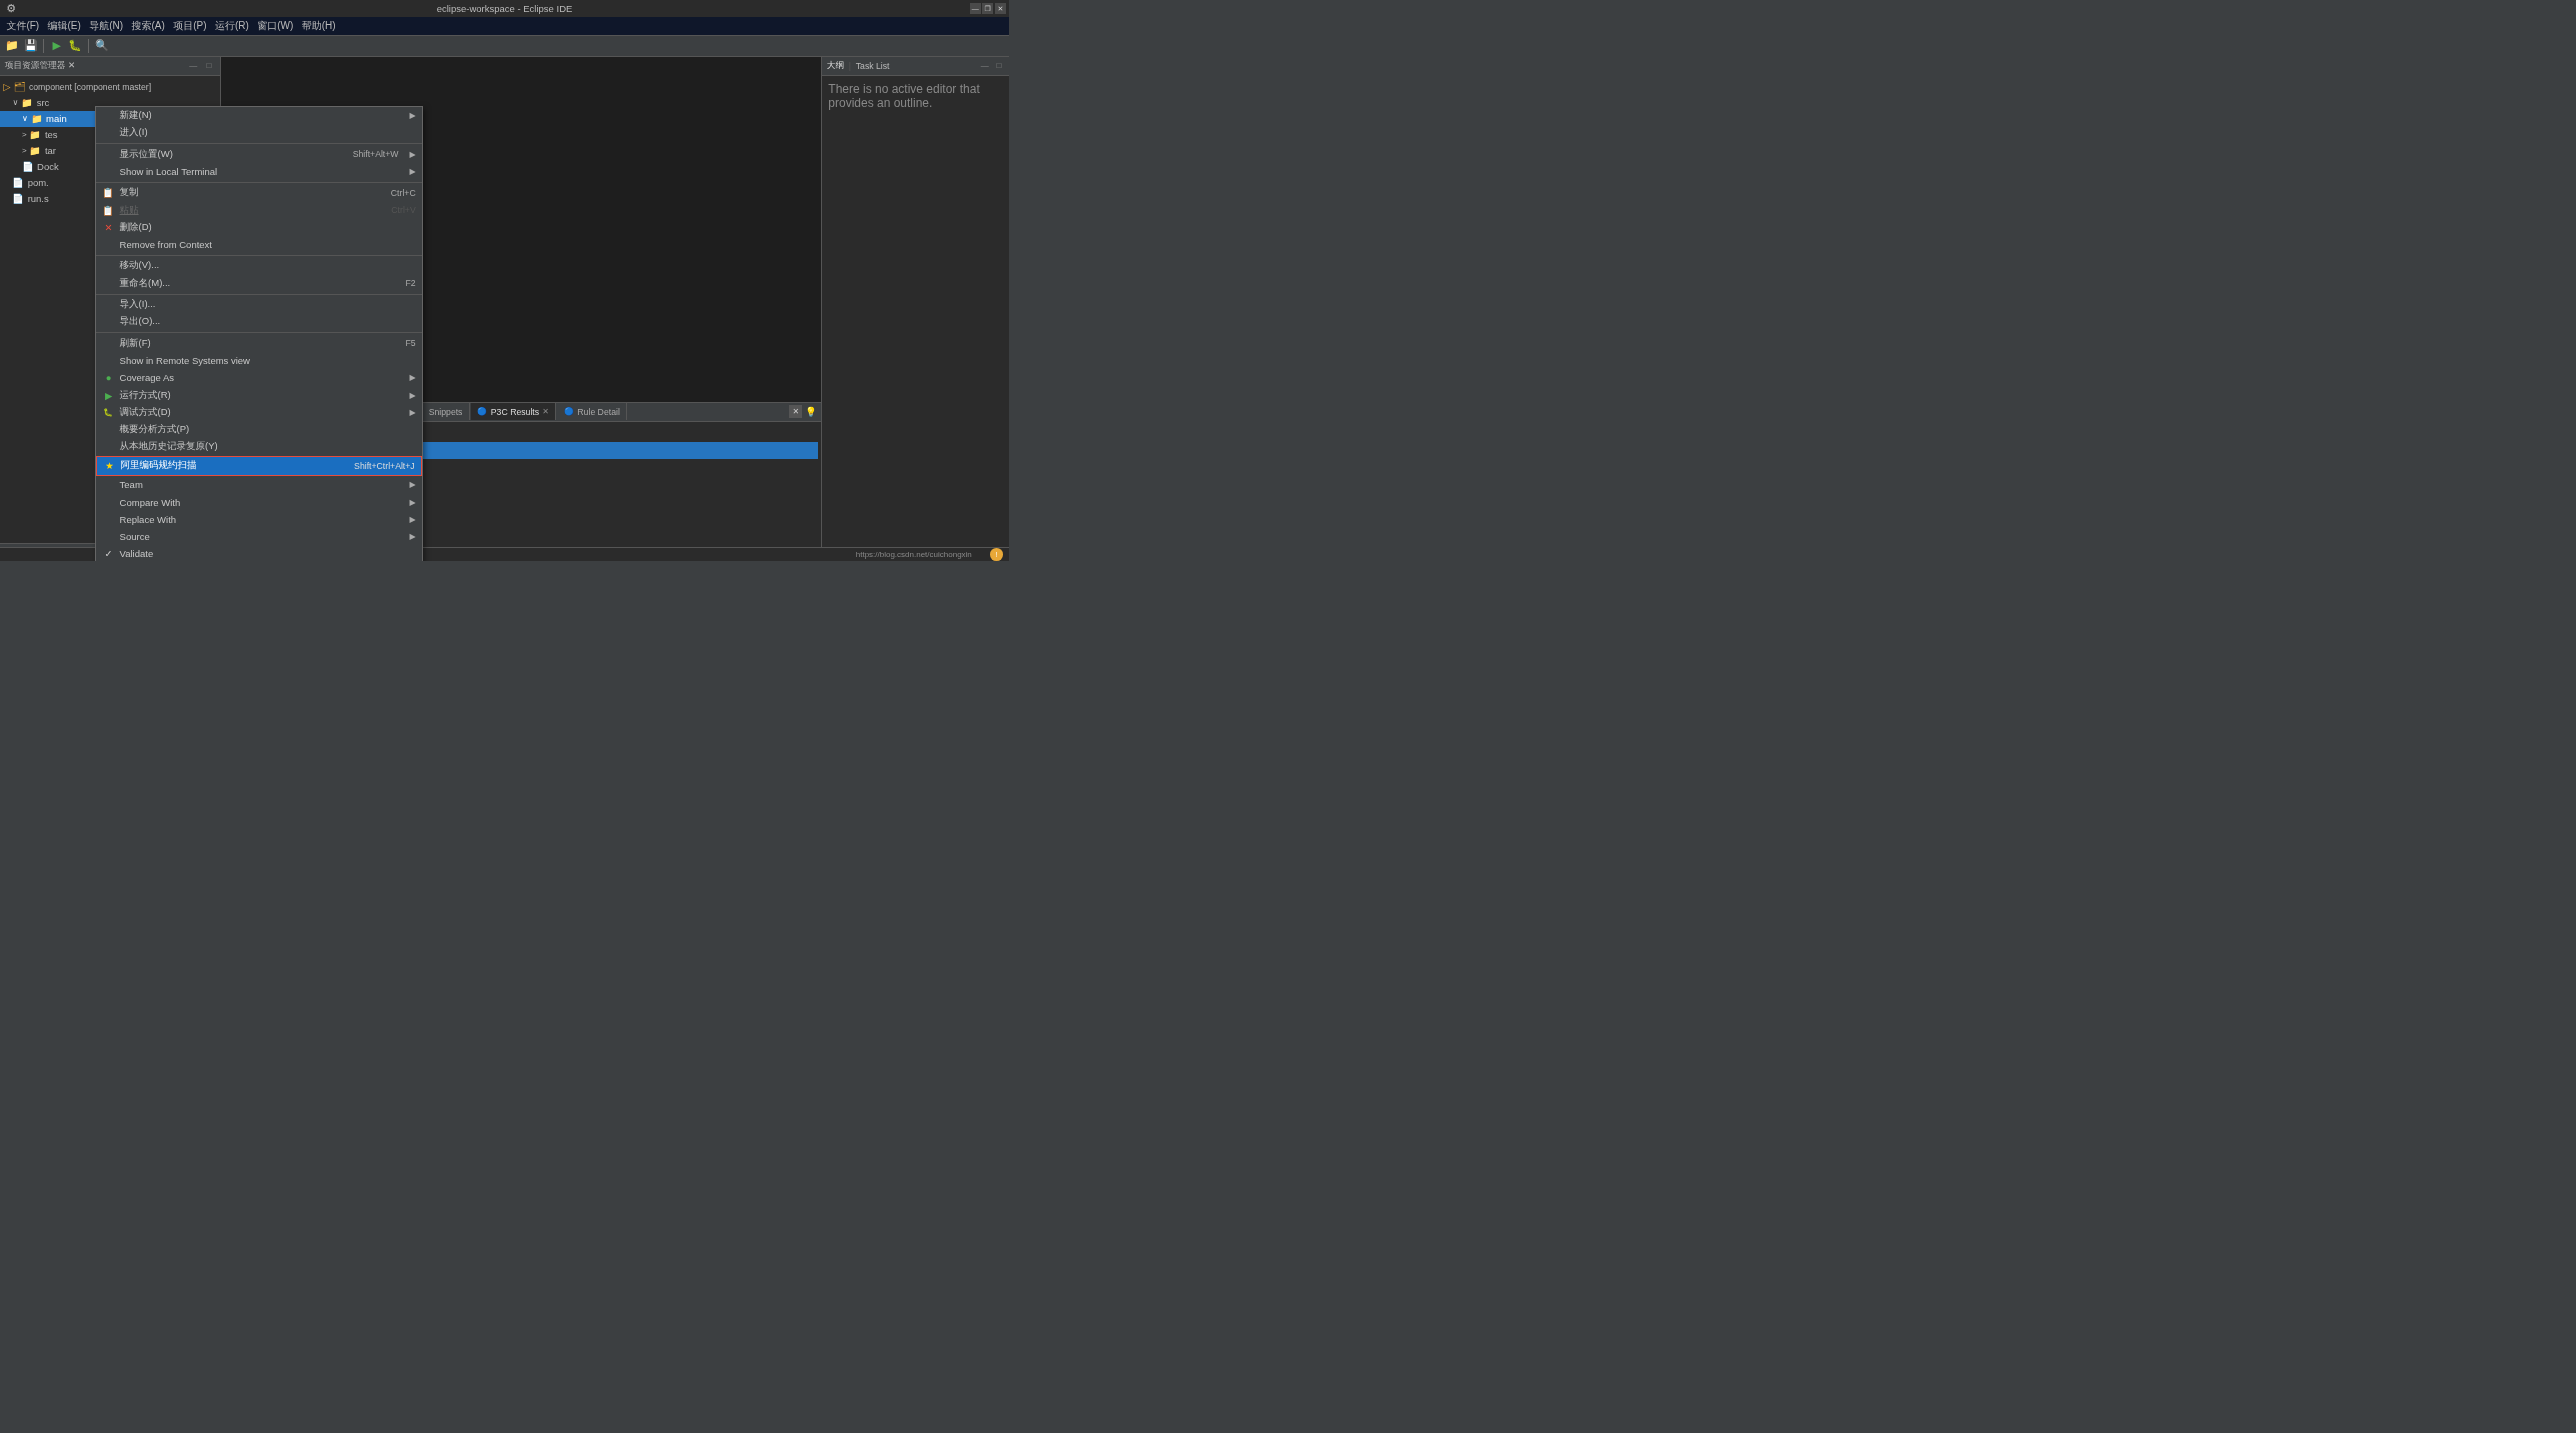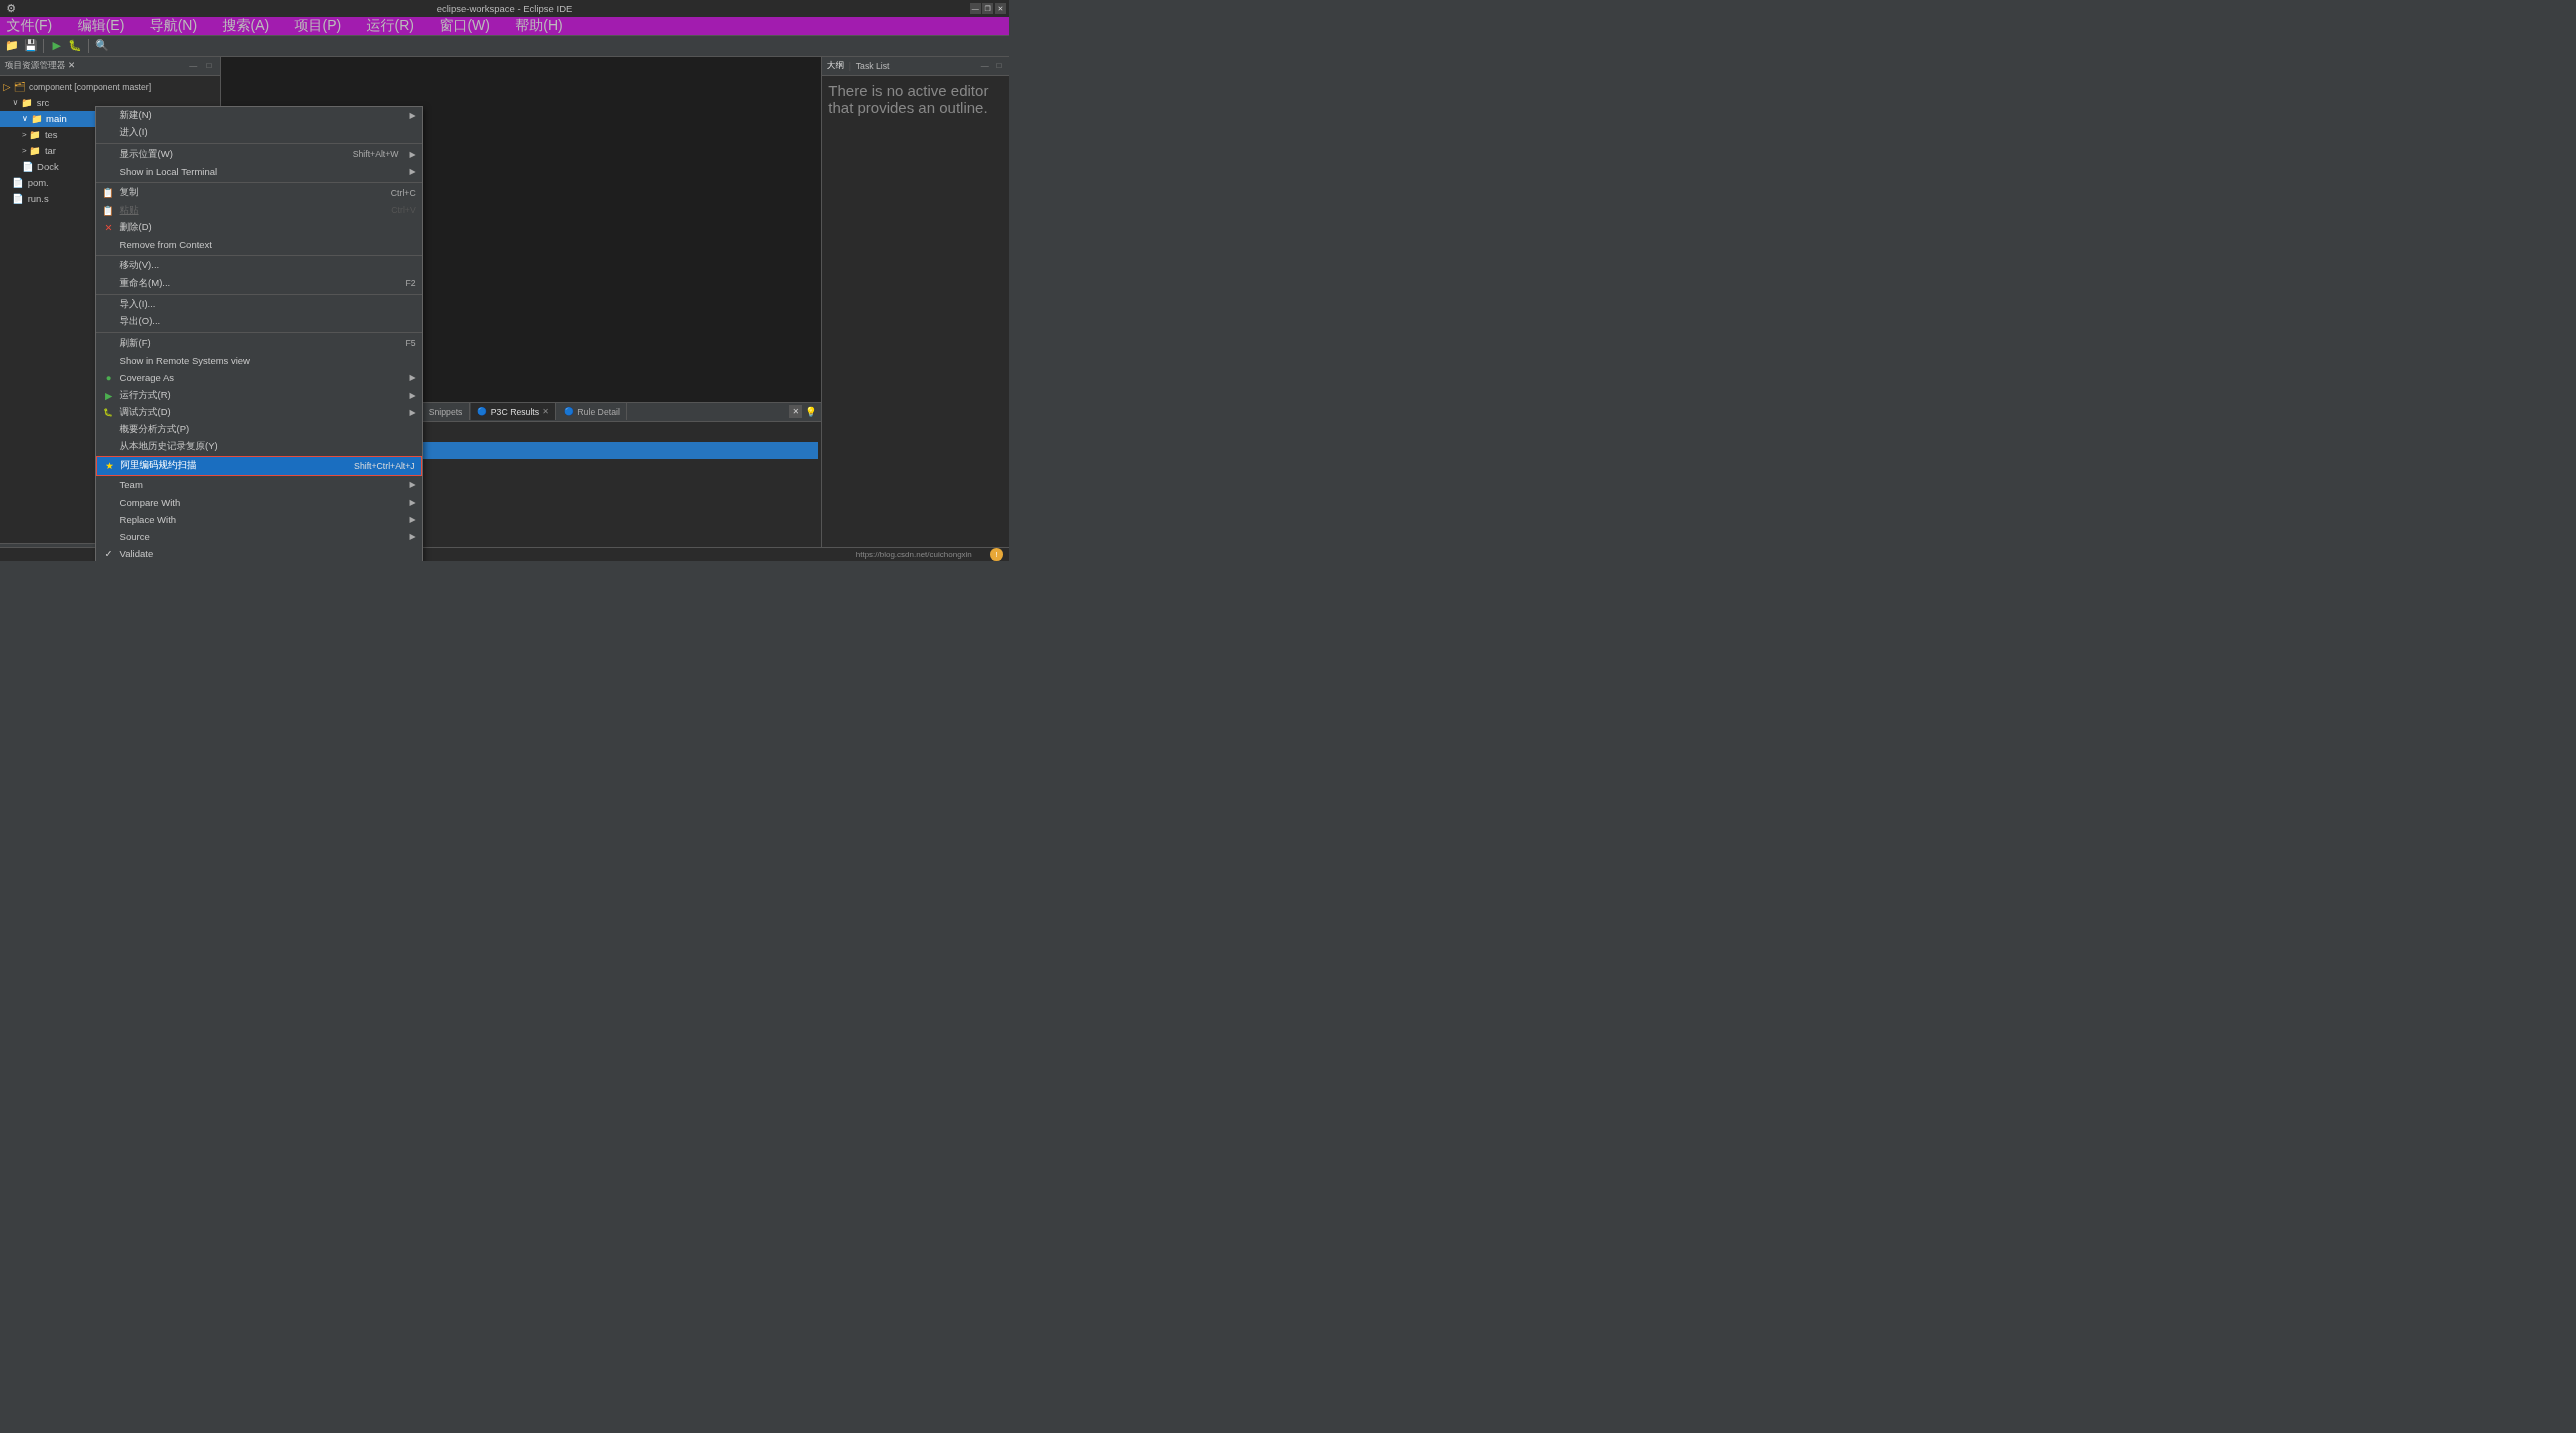--- a/index.html
+++ b/index.html
@@ -30,28 +30,28 @@
     }
     .title-btn {
       width: 11px; height: 11px;
       background: #4a4a4a;
       color: #ccc;
       font-size: 7px;
       display: flex; align-items: center; justify-content: center;
       cursor: pointer;
     }
     .menu-bar {
-      background: #a21caf;
+      background: #0f172a;
       color: #bbbbbb;
       height: 17.3px;
       display: flex;
       align-items: center;
       padding: 0 3.2px;
-      gap: 19px;
-      font-size: 14px;
+      gap: 2px;
+      font-size: 10px;
     }
     .menu-item {
       cursor: pointer;
       padding: 1.6px 3.2px;
     }
     .toolbar {
       background: #3c3f41;
       height: 22px;
       display: flex;
       align-items: center;
@@ -234,21 +234,21 @@
       align-items: center;
       padding: 0 4.7px;
       font-size: 8.7px;
       color: #bbbbbb;
       border-bottom: 0.8px solid #555;
       gap: 4.7px;
     }
     .outline-content {
       flex: 1;
       padding: 6.3px;
-      font-size: 15px;
+      font-size: 12px;
       color: #888;
     }
   </style>
 </head>
 <body>
 
 <div class="title-bar">
   <span style="position:absolute;left:6.3px;font-size:11px;">⚙</span>
   <span>eclipse-workspace - Eclipse IDE</span>
   <div class="title-bar-controls">

